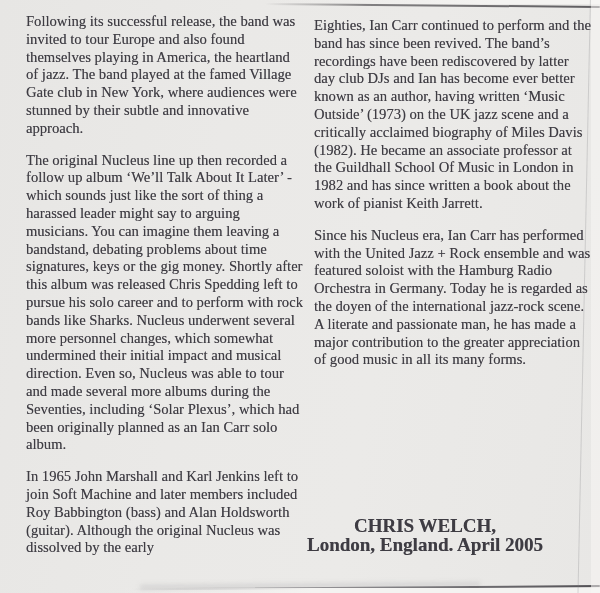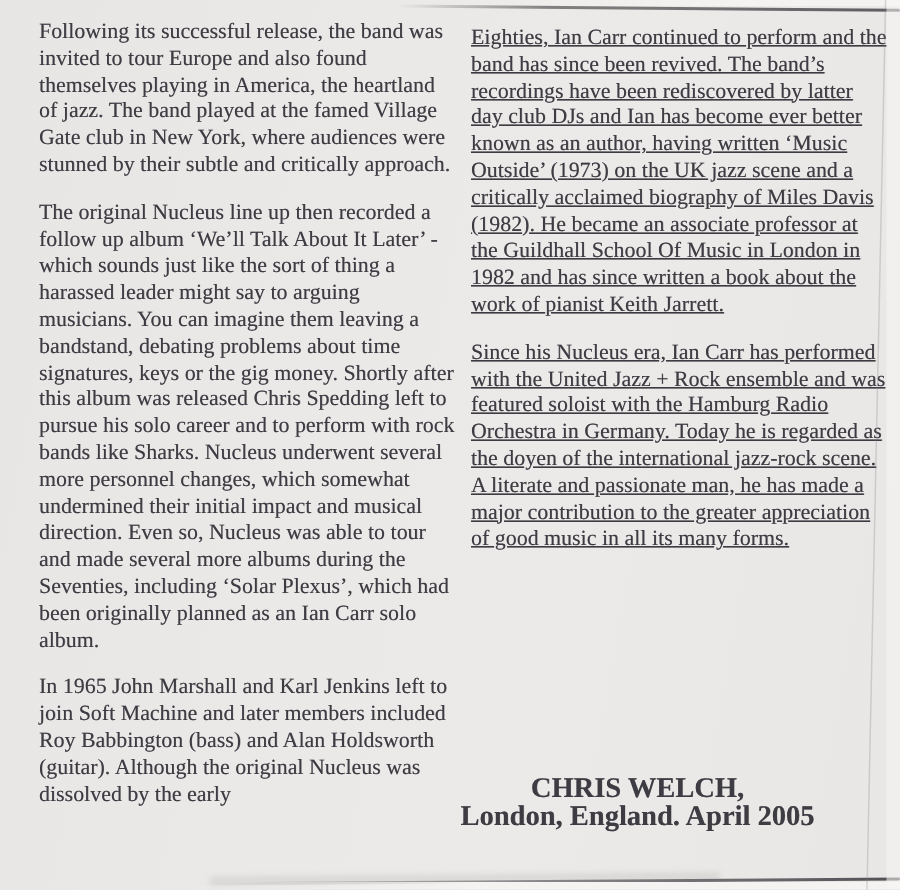--- a/index.html
+++ b/index.html
@@ -23,21 +23,21 @@
     position: absolute;
     top: 13px;
     width: 278px;
     color: #3e3c43;
     font-size: 14.5px;
     line-height: 17.8px;
     letter-spacing: 0.05px;
     text-shadow: 0.2px 0 0 rgba(62,60,67,0.55);
   }
   .col-left  { left: 26px;  }
-  .col-right { left: 314px; top: 17px; text-decoration: underline; }
+  .col-right { left: 314px; top: 17px; }
   .col p {
     margin: 0 0 14px 0;
   }
   .signature {
     position: absolute;
     top: 516px;
     right: 25px;
     width: 300px;
     text-align: center;
     color: #3e3c43;
@@ -99,21 +99,21 @@
     transform: rotate(1.2deg);
     transform-origin: top center;
   }
 </style>
 </head>
 <body>
 
 <div class="page">
 
   <div class="col col-left">
-    <p>Following its successful release, the band was invited to tour Europe and also found themselves playing in America, the heartland of jazz. The band played at the famed Village Gate club in New York, where audiences were stunned by their subtle and critically approach.</p>
+    <p>Following its successful release, the band was invited to tour Europe and also found themselves playing in America, the heartland of jazz. The band played at the famed Village Gate club in New York, where audiences were stunned by their subtle and innovative approach.</p>
     <p>The original Nucleus line up then recorded a follow up album ‘We’ll Talk About It Later’ -  which sounds just like the sort of thing a harassed leader might say to arguing musicians. You can imagine them leaving a bandstand, debating problems about time signatures, keys or the gig money. Shortly after this album was released Chris Spedding left to pursue his solo career and to perform with rock bands like Sharks. Nucleus underwent several more personnel changes, which somewhat undermined their initial impact and musical direction. Even so, Nucleus was able to tour and made several more albums during the Seventies, including ‘Solar Plexus’, which had been originally planned as an Ian Carr solo album.</p>
     <p>In 1965 John Marshall and Karl Jenkins left to join Soft Machine and later members included Roy Babbington (bass) and Alan Holdsworth (guitar). Although the original Nucleus was dissolved by the early</p>
   </div>
 
   <div class="col col-right">
     <p>Eighties, Ian Carr continued to perform and the band has since been revived. The band’s recordings have been rediscovered by latter day club DJs and Ian has become ever better known as an author, having written ‘Music Outside’ (1973) on the UK jazz scene and a critically acclaimed biography of Miles Davis (1982). He became an associate professor at the Guildhall School Of Music in London in 1982 and has since written a book about the work of pianist Keith Jarrett.</p>
     <p>Since his Nucleus era, Ian Carr has performed with the United Jazz + Rock ensemble and was featured soloist with the Hamburg Radio Orchestra in Germany. Today he is regarded as the doyen of the international jazz-rock scene. A literate and passionate man, he has made a major contribution to the greater appreciation of good music in all its many forms.</p>
   </div>
 
   <div class="signature">

